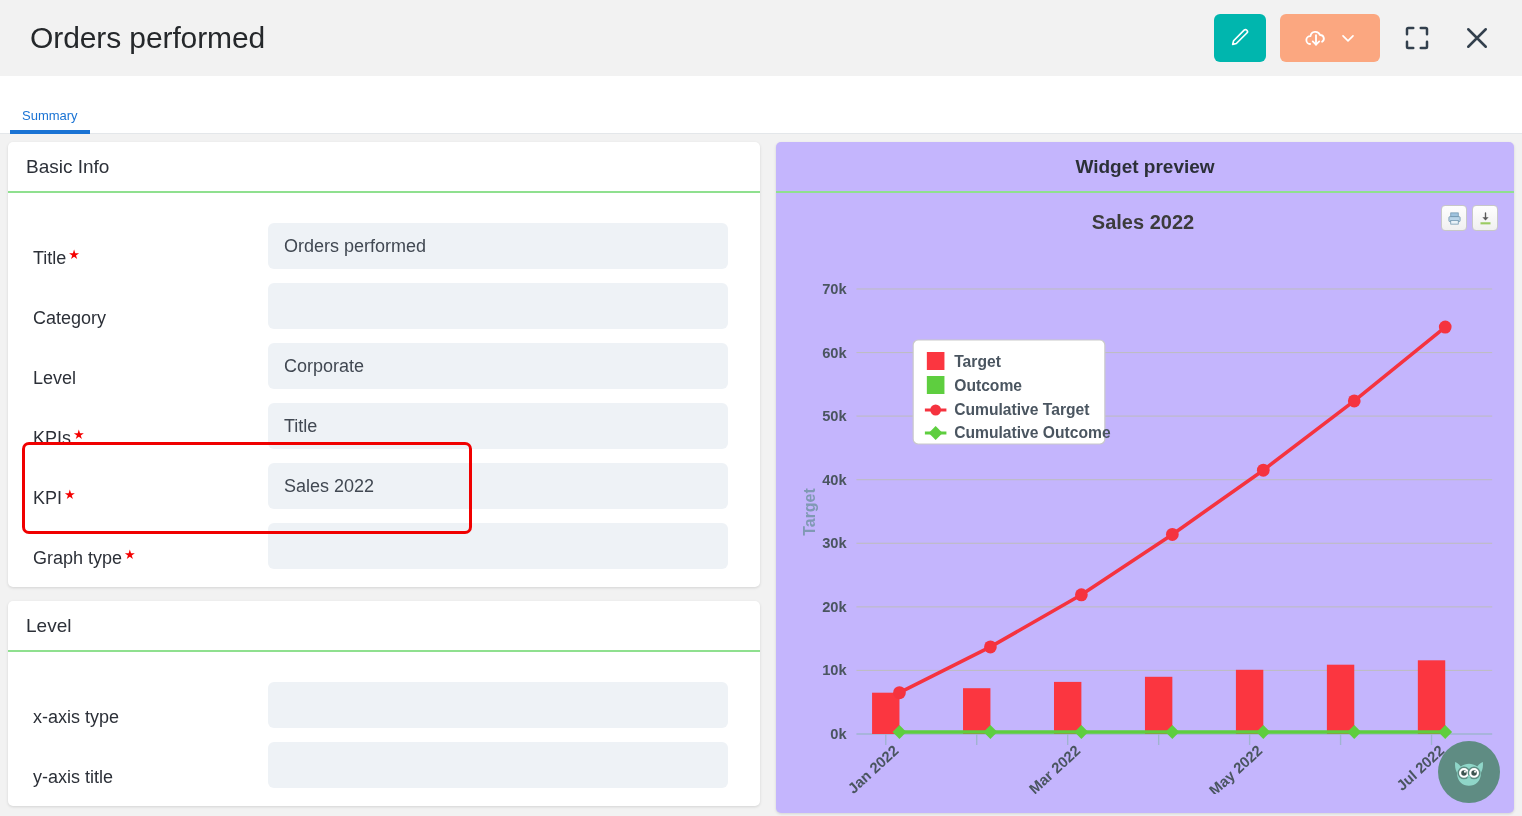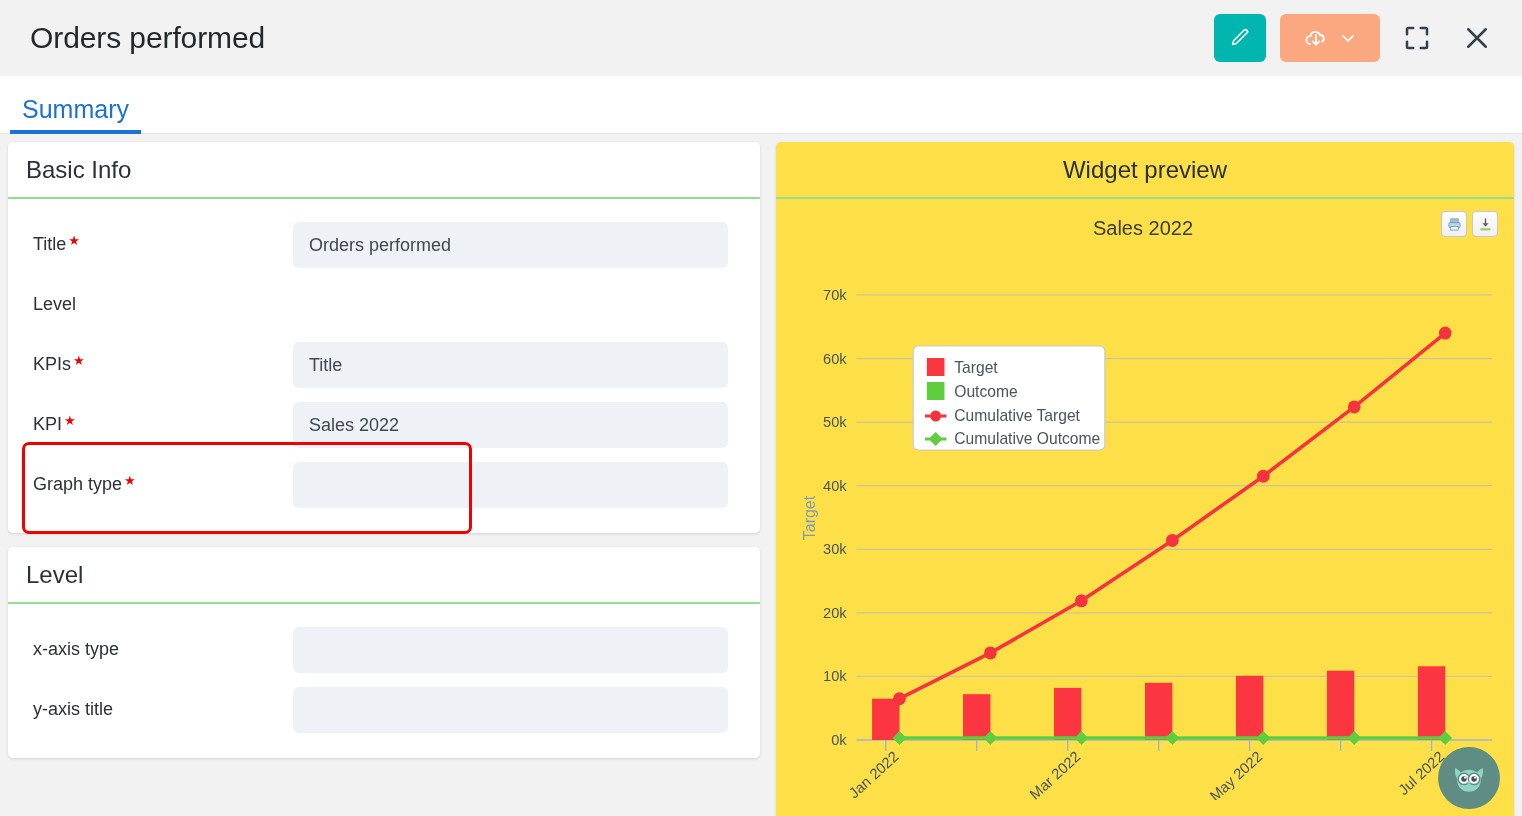--- a/index.html
+++ b/index.html
@@ -64,21 +64,21 @@
   .tabbar {
     height: 58px;
     background: #ffffff;
     display: flex;
     align-items: flex-end;
     padding-left: 10px;
     border-bottom: 1px solid #e4e7ea;
   }
   .tab {
     padding: 0 12px 11px 12px;
-    font-size: 25px;
+    font-size: 13px;
     color: #1a73d4;
     cursor: pointer;
     position: relative;
     line-height: 1;
   }
   .tab.active::after {
     content: "";
     position: absolute;
     left: 0; right: 0; bottom: -1px;
     height: 4px;
@@ -99,32 +99,31 @@
   .card {
     background: #ffffff;
     border-radius: 5px;
     box-shadow: 0 1px 3px rgba(0,0,0,0.13);
     margin-bottom: 14px;
     overflow: hidden;
   }
   .card-header {
     padding: 14px 18px 13px 18px;
     border-bottom: 2px solid #8fe08f;
-    font-size: 24px;
+    font-size: 19px;
     color: #2c3038;
   }
   .card-header.center { text-align: center; }
   .card-body { padding: 16px 32px 18px 22px; }
 
   
   .form-row {
     display: flex;
-    align-items: center;
+    align-items: flex-end;
     min-height: 60px;
-    gap: 25px;
   }
   .form-label {
     width: 238px;
     flex: none;
     font-size: 18px;
     color: #2c3038;
     padding-left: 3px;
     display: flex;
     align-items: flex-start;
     line-height: 1.1;
@@ -165,21 +164,21 @@
     top: 300px;
     width: 450px;
     height: 92px;
     border: 3px solid #f00000;
     border-radius: 7px;
     pointer-events: none;
     z-index: 5;
   }
 
   
-  .chart-card { background:#fde047; border-radius:5px; box-shadow:0 1px 3px rgba(0,0,0,0.13); }
+  .chart-card { background:#c4b5fd; border-radius:5px; box-shadow:0 1px 3px rgba(0,0,0,0.13);font-weight:bold; }
   .chart-area { position: relative; height: 620px; padding: 8px 14px 0 10px; }
   .chart-title {
     text-align: center;
     font-size: 20px;
     color: #3c3c3c;
     padding-top: 10px;
   }
   .chart-tools {
     position: absolute;
     top: 12px; right: 16px;
@@ -268,24 +267,35 @@
         <div class="form-row">
           <div class="form-label">
             <span>Title</span>
             <span class="req">★</span>
           </div>
           <div class="form-field">
             <span>Orders performed</span>
           </div>
         </div>
 
+        <div class="form-row">
+          <div class="form-label">
+            <span>Category</span>
+          </div>
+          <div class="form-field">
+            <span></span>
+          </div>
+        </div>
 
         <div class="form-row">
           <div class="form-label">
             <span>Level</span>
+          </div>
+          <div class="form-field">
+            <span>Corporate</span>
           </div>
         </div>
 
 
         <div class="form-row">
           <div class="form-label">
             <span>KPIs</span>
             <span class="req">★</span>
           </div>
           <div class="form-field">

